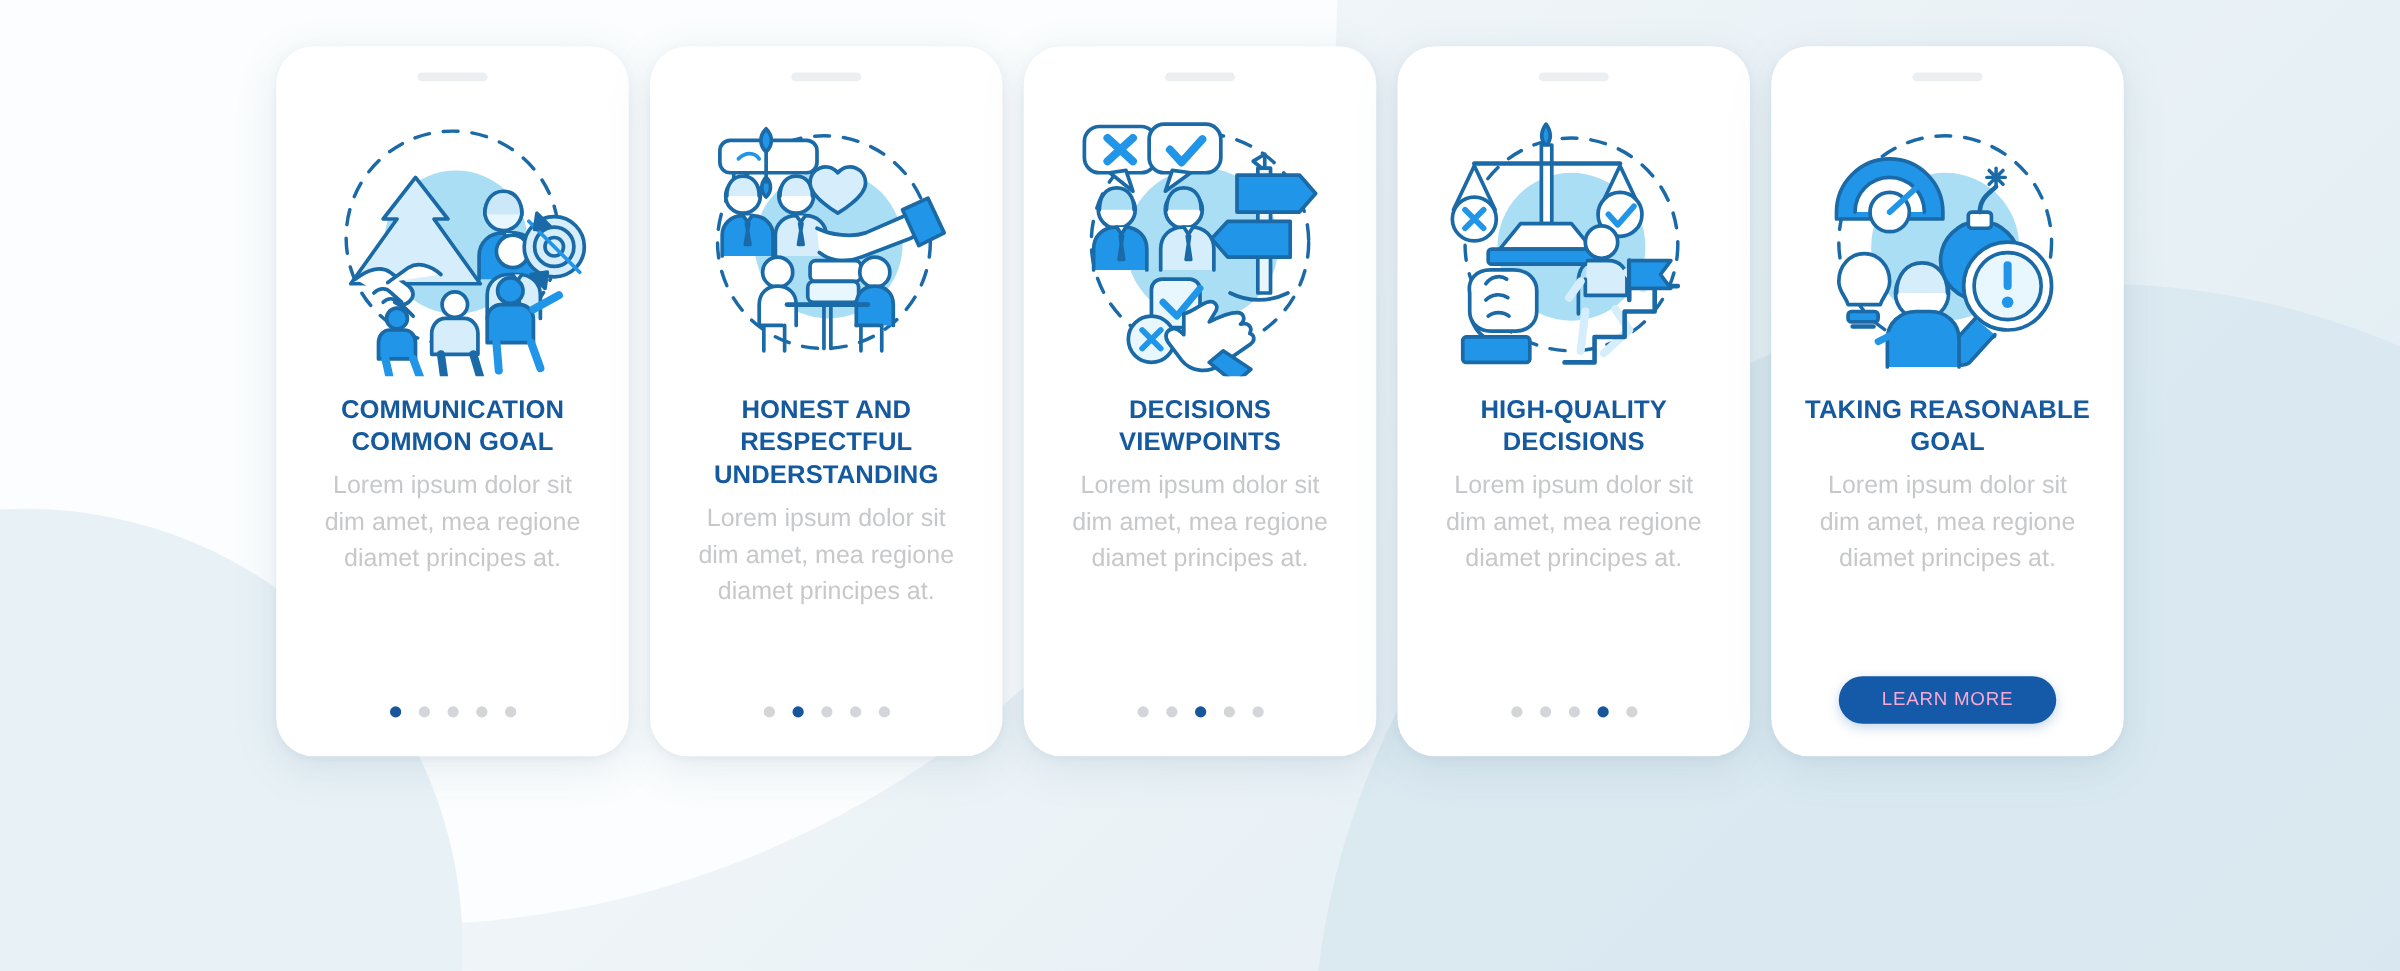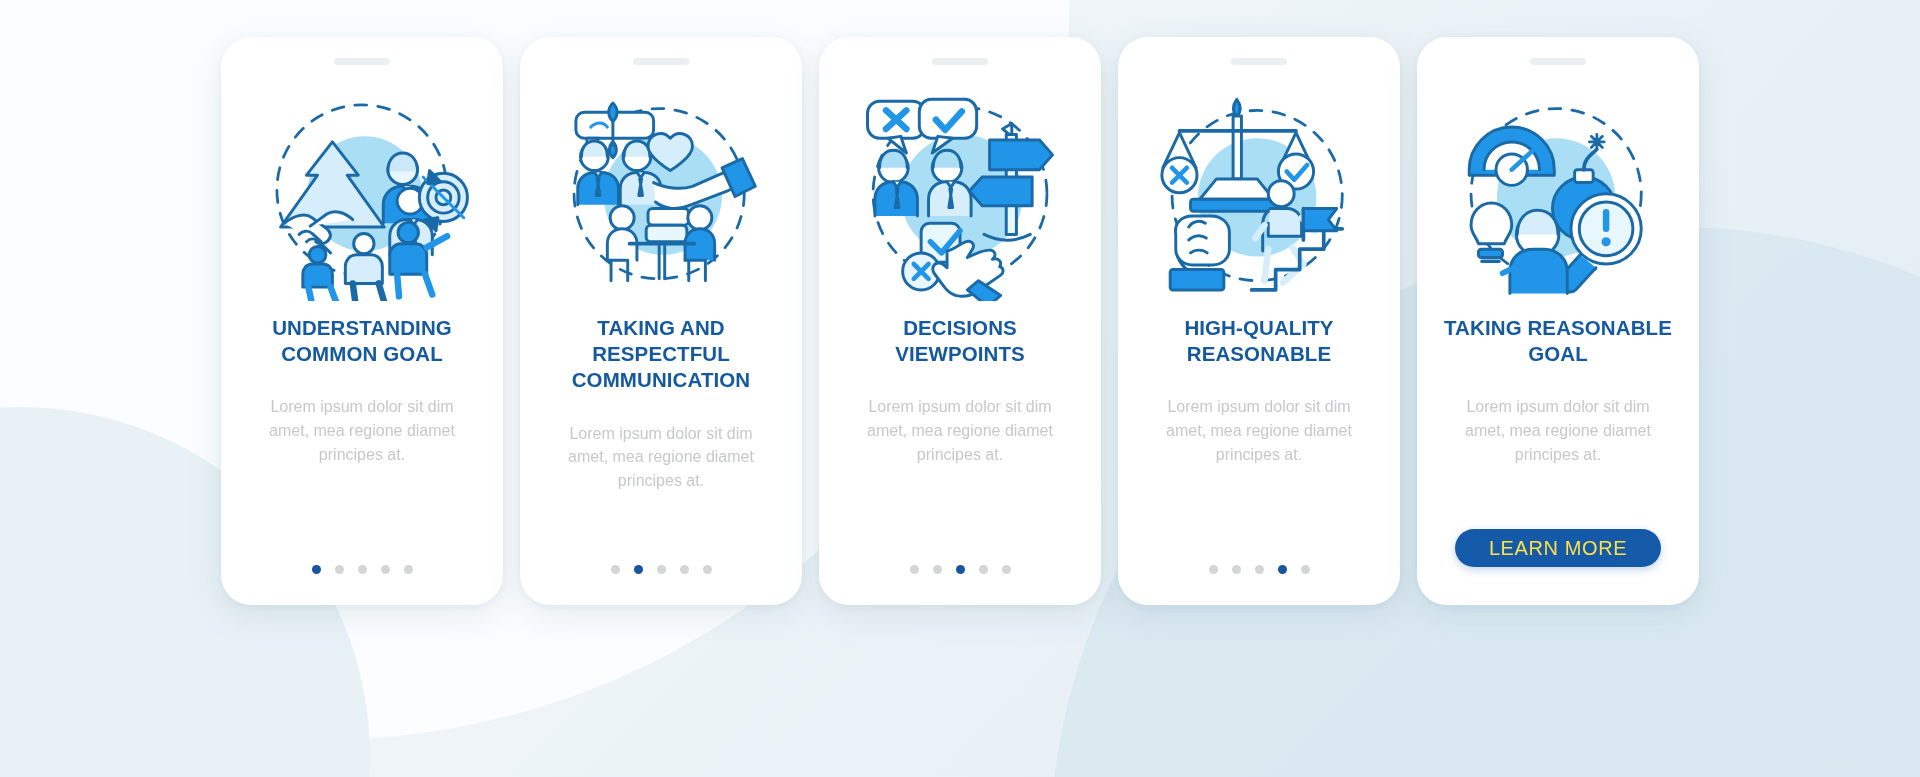--- a/index.html
+++ b/index.html
@@ -92,23 +92,23 @@
     font-size: 20.5px;
     font-weight: bold;
     line-height: 1.28;
     letter-spacing: .1px;
     color: #15599e;
     flex: none;
   }
 
   .body-text {
     width: 210px;
-    margin-top: 28px;
+    margin-top: 7px;
     text-align: center;
-    font-size: 16px;
+    font-size: 20px;
     line-height: 1.47;
     color: #c7c8ca;
     flex: none;
   }
 
   .spacer { flex: 1 1 auto; }
 
   .dots {
     display: flex;
     gap: 14px;
@@ -120,30 +120,30 @@
   .dot {
     width: 9px; height: 9px;
     border-radius: 50%;
     background: #d3d5d8;
   }
   .dot.active {
     background: #17559c;
   }
 
   .cta {
-    margin-bottom: 38px;
+    margin-bottom: 26px;
     flex: none;
     background: #155aa8;
-    color: #fde047;
+    color: #f9a8d4;
     border: none;
     border-radius: 22px;
     padding: 0 34px;
     height: 38px;
     line-height: 38px;
-    font-size: 20px;
+    font-size: 15px;
     font-family: "Liberation Sans", sans-serif;
     letter-spacing: .6px;
     cursor: pointer;
     box-shadow: 0 3px 9px rgba(21,90,168,.25);
   }
 </style>
 </head>
 <body>
 
 <div id="stage">
@@ -191,21 +191,21 @@
             <circle cx="122" cy="178" r="11" fill="#ffffff"></circle>
             <path d="M114 190 h16 c7 0 12 6 12 13 v18 h-40 v-18 c0-7 5-13 12-13z" fill="#d6eefb"></path>
             <path d="M110 221 l3 22 M138 221 l6 20" stroke="#1b6aa8" stroke-width="7" fill="none"></path>
             <circle cx="170" cy="166" r="11" fill="#2196e8" stroke="#1b6aa8"></circle>
             <path d="M162 178 h16 c7 0 12 6 12 13 v20 h-40 v-20 c0-7 5-13 12-13z" fill="#2196e8"></path>
             <path d="M158 211 l2 24 M188 211 l8 22" stroke="#2196e8" stroke-width="7"></path>
             <path d="M190 182 l22 -12" stroke="#2196e8" stroke-width="7"></path>
           </g>
         </svg>
       </div>
-      <div class="title">UNDERSTANDING COMMON GOAL</div>
+      <div class="title">COMMUNICATION COMMON GOAL</div>
       <div class="body-text">Lorem ipsum dolor sit dim amet, mea regione diamet principes at.</div>
       <div class="spacer"></div>
       <div class="dots">
         <span class="dot active"></span>
         <span class="dot"></span>
         <span class="dot"></span>
         <span class="dot"></span>
         <span class="dot"></span>
       </div>
     </div>
@@ -244,21 +244,21 @@
             <path d="M62 196 v-18 c0-10 7-16 16-16 c9 0 16 6 16 16 v18" fill="#ffffff"></path>
             <path d="M62 196 h20 M66 196 v22 M84 196 v22"></path>
             <circle cx="162" cy="150" r="13" fill="#ffffff"></circle>
             <path d="M146 196 v-18 c0-10 7-16 16-16 c9 0 16 6 16 16 v18" fill="#2196e8"></path>
             <path d="M146 196 h20 M150 196 v22 M168 196 v22"></path>
             <path d="M86 178 h70" stroke-width="4"></path>
             <path d="M118 178 v38 M124 178 v38"></path>
           </g>
         </svg>
       </div>
-      <div class="title">TAKING AND RESPECTFUL COMMUNICATION</div>
+      <div class="title">HONEST AND RESPECTFUL UNDERSTANDING</div>
       <div class="body-text">Lorem ipsum dolor sit dim amet, mea regione diamet principes at.</div>
       <div class="spacer"></div>
       <div class="dots">
         <span class="dot"></span>
         <span class="dot active"></span>
         <span class="dot"></span>
         <span class="dot"></span>
         <span class="dot"></span>
       </div>
     </div>
@@ -352,21 +352,21 @@
             <path d="M126 158 l-10 14 M166 150 l14 14" stroke-width="7" stroke="#d6eefb"></path>
             <path d="M130 184 l-4 34 M156 182 l12 18 l-22 20" stroke-width="7" stroke="#d6eefb"></path>
 
             <path d="M112 228 h26 v-22 h26 v-22 h26 v-22 h20" stroke-width="4"></path>
 
             <path d="M168 140 v34" stroke-width="4"></path>
             <path d="M168 140 h36 l-9 12 l9 12 h-36z" fill="#2196e8" stroke="#1b6aa8"></path>
           </g>
         </svg>
       </div>
-      <div class="title">HIGH-QUALITY REASONABLE</div>
+      <div class="title">HIGH-QUALITY DECISIONS</div>
       <div class="body-text">Lorem ipsum dolor sit dim amet, mea regione diamet principes at.</div>
       <div class="spacer"></div>
       <div class="dots">
         <span class="dot"></span>
         <span class="dot"></span>
         <span class="dot"></span>
         <span class="dot active"></span>
         <span class="dot"></span>
       </div>
     </div>

